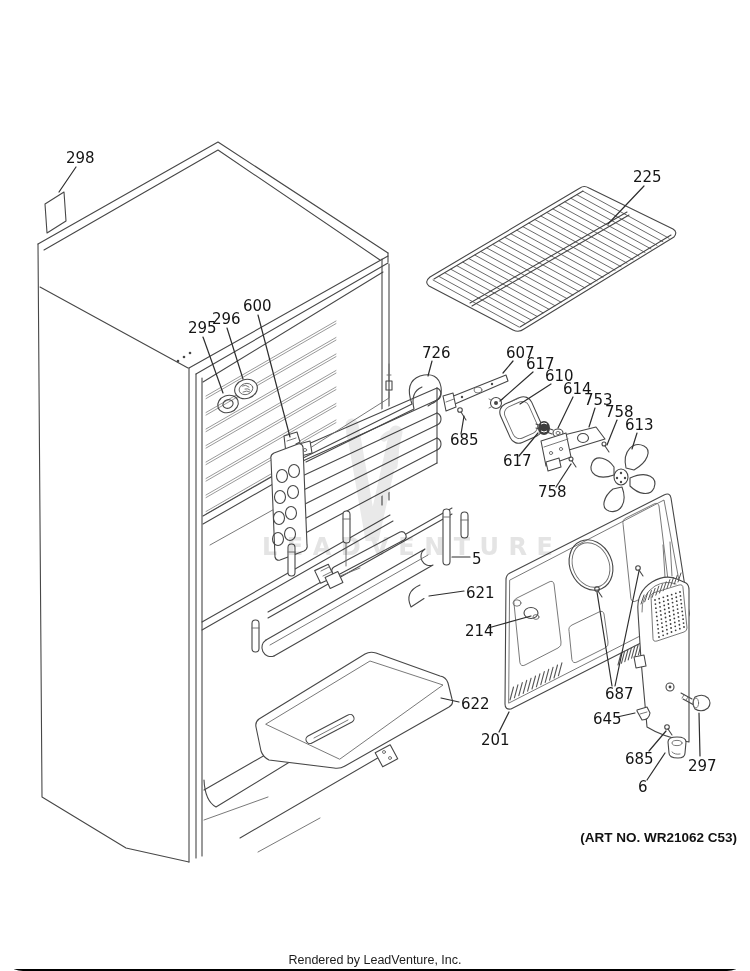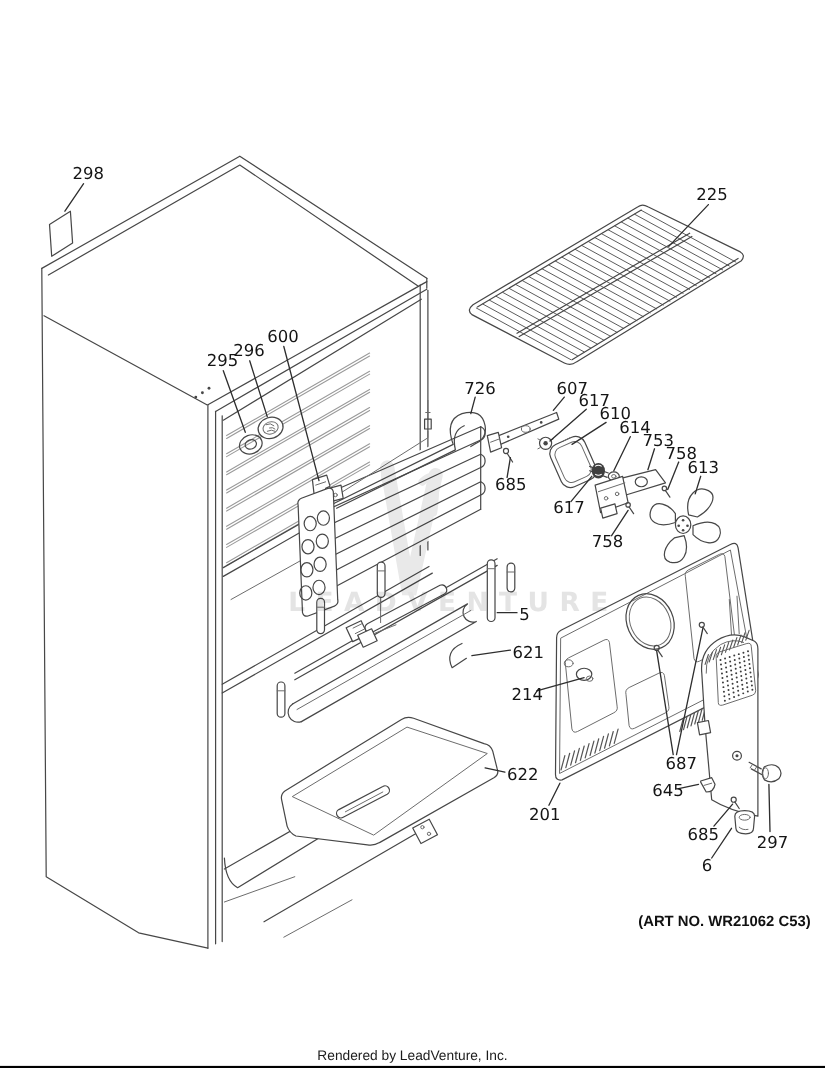--- a/index.html
+++ b/index.html
@@ -1,17 +1,17 @@
 <!DOCTYPE html>
 <html><head>
 <meta charset="utf-8">
 <style>
   html,body{margin:0;padding:0;background:#ffffff;}
   .page{position:relative;width:750px;height:971px;background:#fff;overflow:hidden;
-        font-family:"DejaVu Sans",sans-serif;}
+        font-family:"DejaVu Sans",sans-serif;border-radius:23px;}
   svg{position:absolute;left:0;top:0;}
   .ln{stroke:#474747;stroke-width:1.1;fill:none;stroke-linecap:round;stroke-linejoin:round;}
   .lnthin{stroke:#6a6a6a;stroke-width:0.9;fill:none;stroke-linecap:round;}
   .wfill{fill:#ffffff;stroke:#474747;stroke-width:1.1;stroke-linejoin:round;}
   .wonly{fill:#ffffff;stroke:none;}
   .leader{stroke:#2e2e2e;stroke-width:1.2;fill:none;stroke-linecap:round;}
   .plabel{font-family:"DejaVu Sans",sans-serif;font-size:15px;fill:#151515;}
   .artno{font-family:"Liberation Sans",sans-serif;font-size:13.5px;font-weight:bold;fill:#111;}
   .footer{font-family:"Liberation Sans",sans-serif;font-size:12.5px;fill:#1c1c1c;}
   .wmark{mix-blend-mode:multiply;}

